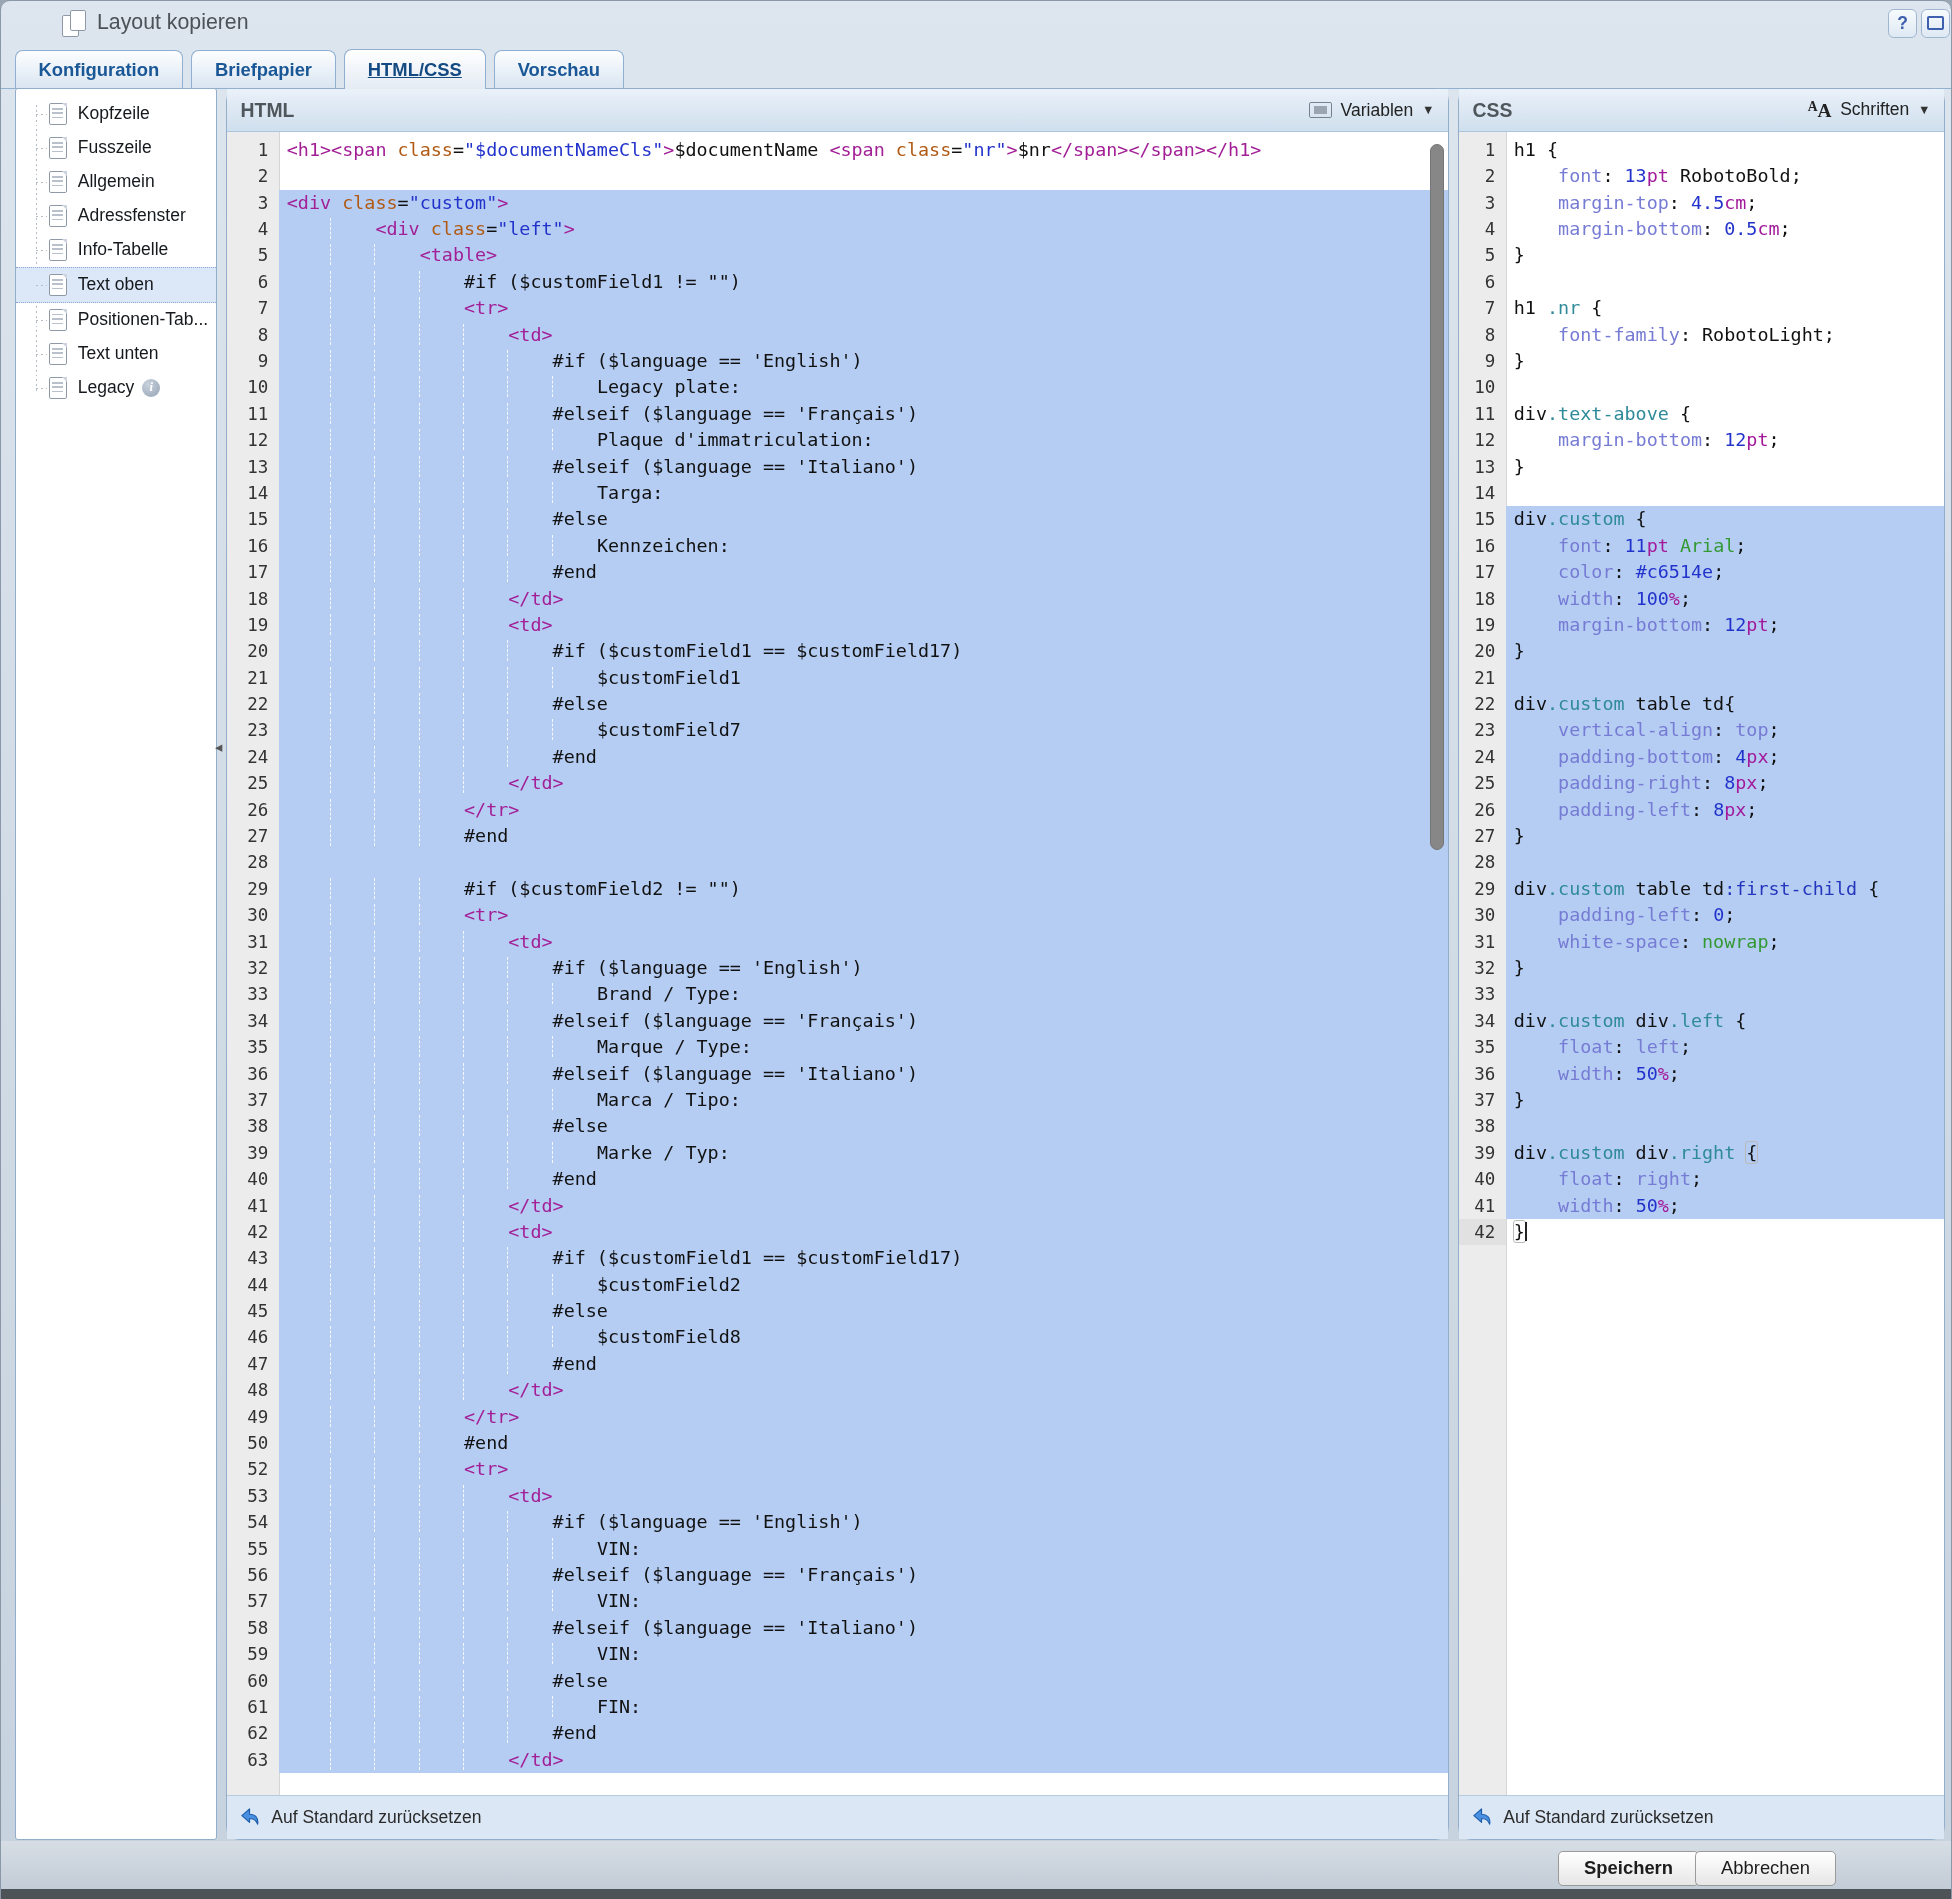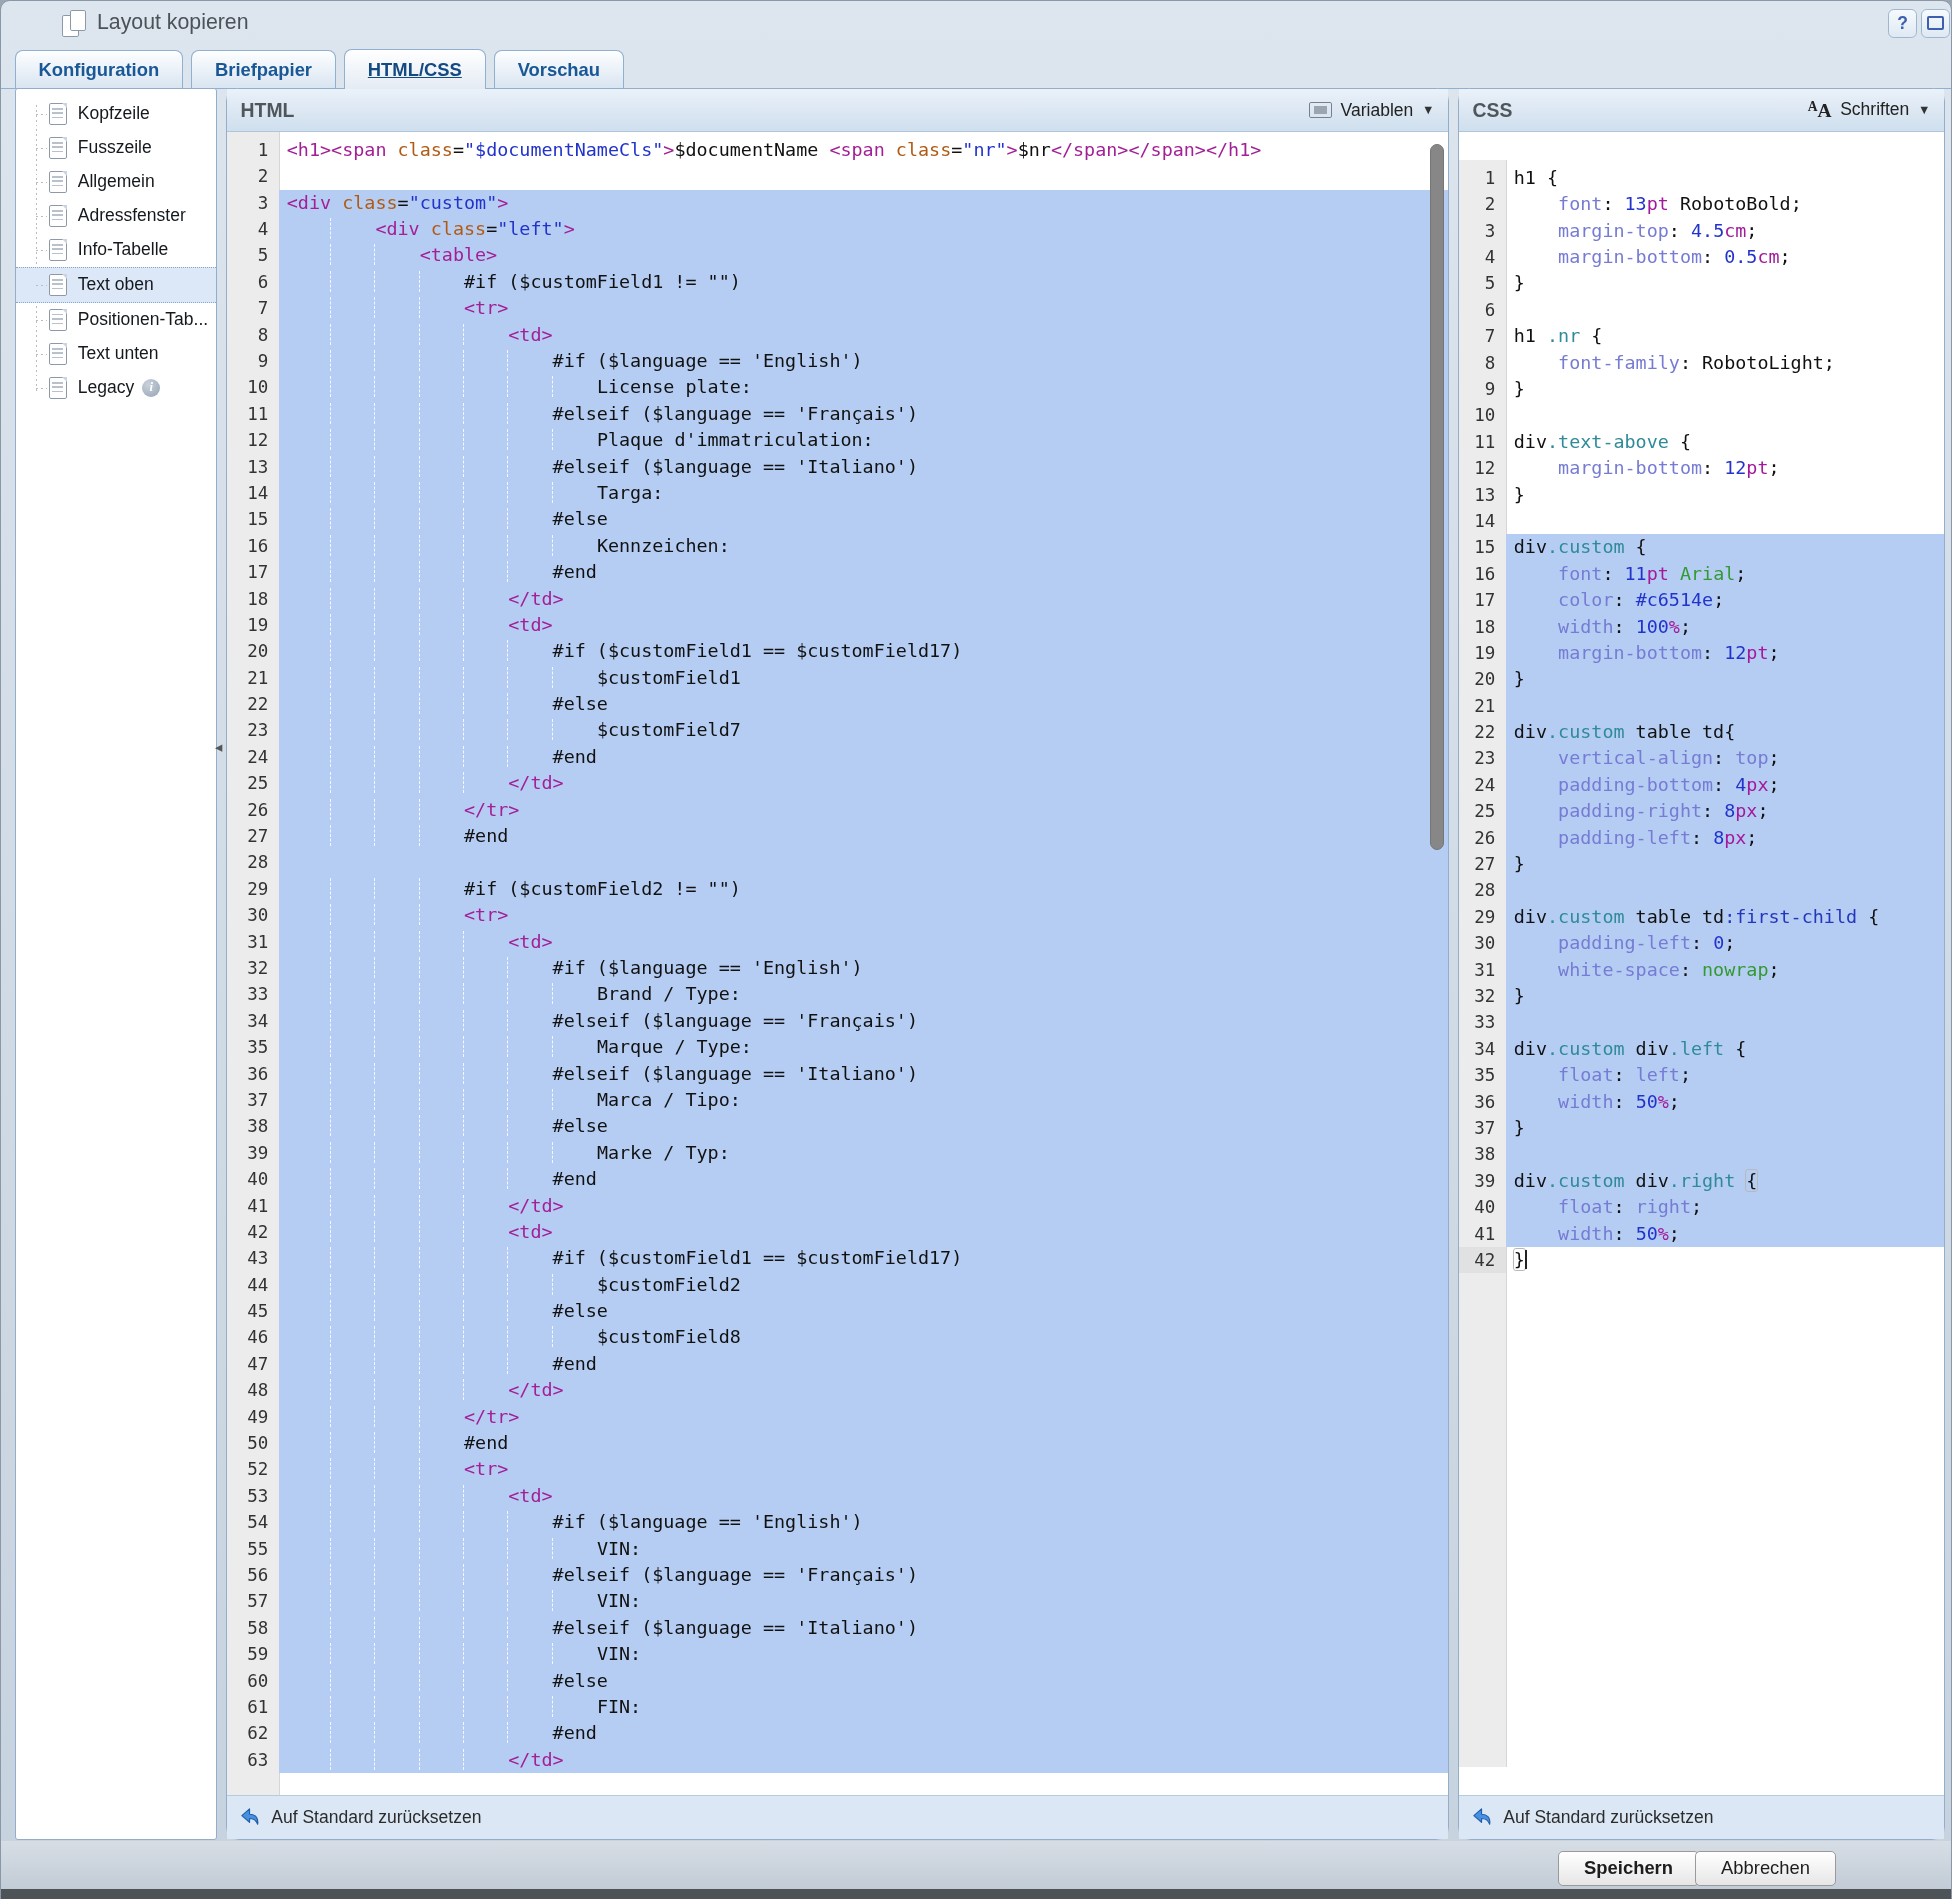--- a/index.html
+++ b/index.html
@@ -41,21 +41,21 @@
   .doc::after{content:'';position:absolute;right:-1px;top:-1px;width:0;height:0;
        border-top:5.8px solid #ccd5df;border-left:5.8px solid transparent;}
   .infoicon{margin-left:7.8px;width:18.4px;height:18.4px;border-radius:50%;flex:none;
        background:radial-gradient(circle at 35% 30%,#c9d2dc,#94a3b4);color:#fff;font-family:"Liberation Serif",serif;
        font-weight:bold;font-size:12.6px;font-style:italic;display:flex;align-items:center;justify-content:center;}
   .collapse{position:absolute;left:214px;top:737px;font-size:14.6px;color:#555;z-index:5;}
   
   .panel{position:absolute;top:87px;background:#fff;border:1px solid #92aecb;border-radius:13px;
          box-sizing:border-box;display:flex;flex-direction:column;height:1752px;}
   .panel.html{left:225px;width:1223px;}
-  .panel.css{left:1457px;width:487px;gap:28px;}
+  .panel.css{left:1457px;width:487px;}
   .phead{height:43px;flex:none;background:linear-gradient(#eaf1f9,#cfdfee);border-bottom:1px solid #aec5dc;
          display:flex;align-items:center;padding:0 13.6px;box-sizing:border-box;}
   .ptitle{font-size:19.4px;font-weight:bold;color:#4f565c;}
   .dd{margin-left:auto;display:flex;align-items:center;gap:8.7px;font-size:17.5px;color:#222;}
   .varicon{display:inline-block;width:21.3px;height:13.6px;border:1.5px solid #77818d;border-radius:1.9px;position:relative;}
   .varicon::before{content:'';position:absolute;left:3.9px;top:2.9px;right:3.9px;bottom:2.9px;background:#9aa5b1;}
   .aaicon{font-family:"Liberation Serif",serif;font-weight:bold;color:#222;}
   .aaicon .a1{font-size:13.6px;vertical-align:5.8px;} .aaicon .a2{font-size:19.4px;}
   .caret{font-size:12.6px;color:#333;}
   .codearea{flex:1;overflow:hidden;position:relative;padding-top:4.9px;box-sizing:border-box;}
@@ -173,21 +173,21 @@
       <div class="vscroll"></div>
     <div class="cl"><span class="ln">1</span><span class="ct"><span class="tk-t">&lt;h1&gt;</span><span class="tk-t">&lt;span</span><span class="tk-p"> </span><span class="tk-a">class</span><span class="tk-p">=</span><span class="tk-s">"$documentNameCls"</span><span class="tk-t">&gt;</span><span class="tk-p">$documentName </span><span class="tk-t">&lt;span</span><span class="tk-p"> </span><span class="tk-a">class</span><span class="tk-p">=</span><span class="tk-s">"nr"</span><span class="tk-t">&gt;</span><span class="tk-p">$nr</span><span class="tk-t">&lt;/span&gt;&lt;/span&gt;&lt;/h1&gt;</span></span></div>
         <div class="cl"><span class="ln">2</span><span class="ct"></span></div>
         <div class="cl sel"><span class="ln">3</span><span class="ct"><span class="tk-t">&lt;div</span><span class="tk-p"> </span><span class="tk-a">class</span><span class="tk-p">=</span><span class="tk-s">"custom"</span><span class="tk-t">&gt;</span></span></div>
         <div class="cl sel"><span class="ln">4</span><span class="ct"><span class="g g0">    </span><span class="g">    </span><span class="tk-t">&lt;div</span><span class="tk-p"> </span><span class="tk-a">class</span><span class="tk-p">=</span><span class="tk-s">"left"</span><span class="tk-t">&gt;</span></span></div>
         <div class="cl sel"><span class="ln">5</span><span class="ct"><span class="g g0">    </span><span class="g">    </span><span class="g">    </span><span class="tk-t">&lt;table&gt;</span></span></div>
         <div class="cl sel"><span class="ln">6</span><span class="ct"><span class="g g0">    </span><span class="g">    </span><span class="g">    </span><span class="g">    </span><span class="tk-p">#if ($customField1 != "")</span></span></div>
         <div class="cl sel"><span class="ln">7</span><span class="ct"><span class="g g0">    </span><span class="g">    </span><span class="g">    </span><span class="g">    </span><span class="tk-t">&lt;tr&gt;</span></span></div>
         <div class="cl sel"><span class="ln">8</span><span class="ct"><span class="g g0">    </span><span class="g">    </span><span class="g">    </span><span class="g">    </span><span class="g">    </span><span class="tk-t">&lt;td&gt;</span></span></div>
         <div class="cl sel"><span class="ln">9</span><span class="ct"><span class="g g0">    </span><span class="g">    </span><span class="g">    </span><span class="g">    </span><span class="g">    </span><span class="g">    </span><span class="tk-p">#if ($language == 'English')</span></span></div>
-        <div class="cl sel"><span class="ln">10</span><span class="ct"><span class="g g0">    </span><span class="g">    </span><span class="g">    </span><span class="g">    </span><span class="g">    </span><span class="g">    </span><span class="g">    </span><span class="tk-p">License plate:</span></span></div>
+        <div class="cl sel"><span class="ln">10</span><span class="ct"><span class="g g0">    </span><span class="g">    </span><span class="g">    </span><span class="g">    </span><span class="g">    </span><span class="g">    </span><span class="g">    </span><span class="tk-p">Legacy plate:</span></span></div>
         <div class="cl sel"><span class="ln">11</span><span class="ct"><span class="g g0">    </span><span class="g">    </span><span class="g">    </span><span class="g">    </span><span class="g">    </span><span class="g">    </span><span class="tk-p">#elseif ($language == 'Français')</span></span></div>
         <div class="cl sel"><span class="ln">12</span><span class="ct"><span class="g g0">    </span><span class="g">    </span><span class="g">    </span><span class="g">    </span><span class="g">    </span><span class="g">    </span><span class="g">    </span><span class="tk-p">Plaque d'immatriculation:</span></span></div>
         <div class="cl sel"><span class="ln">13</span><span class="ct"><span class="g g0">    </span><span class="g">    </span><span class="g">    </span><span class="g">    </span><span class="g">    </span><span class="g">    </span><span class="tk-p">#elseif ($language == 'Italiano')</span></span></div>
         <div class="cl sel"><span class="ln">14</span><span class="ct"><span class="g g0">    </span><span class="g">    </span><span class="g">    </span><span class="g">    </span><span class="g">    </span><span class="g">    </span><span class="g">    </span><span class="tk-p">Targa:</span></span></div>
         <div class="cl sel"><span class="ln">15</span><span class="ct"><span class="g g0">    </span><span class="g">    </span><span class="g">    </span><span class="g">    </span><span class="g">    </span><span class="g">    </span><span class="tk-p">#else</span></span></div>
         <div class="cl sel"><span class="ln">16</span><span class="ct"><span class="g g0">    </span><span class="g">    </span><span class="g">    </span><span class="g">    </span><span class="g">    </span><span class="g">    </span><span class="g">    </span><span class="tk-p">Kennzeichen:</span></span></div>
         <div class="cl sel"><span class="ln">17</span><span class="ct"><span class="g g0">    </span><span class="g">    </span><span class="g">    </span><span class="g">    </span><span class="g">    </span><span class="g">    </span><span class="tk-p">#end</span></span></div>
         <div class="cl sel"><span class="ln">18</span><span class="ct"><span class="g g0">    </span><span class="g">    </span><span class="g">    </span><span class="g">    </span><span class="g">    </span><span class="tk-t">&lt;/td&gt;</span></span></div>
         <div class="cl sel"><span class="ln">19</span><span class="ct"><span class="g g0">    </span><span class="g">    </span><span class="g">    </span><span class="g">    </span><span class="g">    </span><span class="tk-t">&lt;td&gt;</span></span></div>
         <div class="cl sel"><span class="ln">20</span><span class="ct"><span class="g g0">    </span><span class="g">    </span><span class="g">    </span><span class="g">    </span><span class="g">    </span><span class="g">    </span><span class="tk-p">#if ($customField1 == $customField17)</span></span></div>

